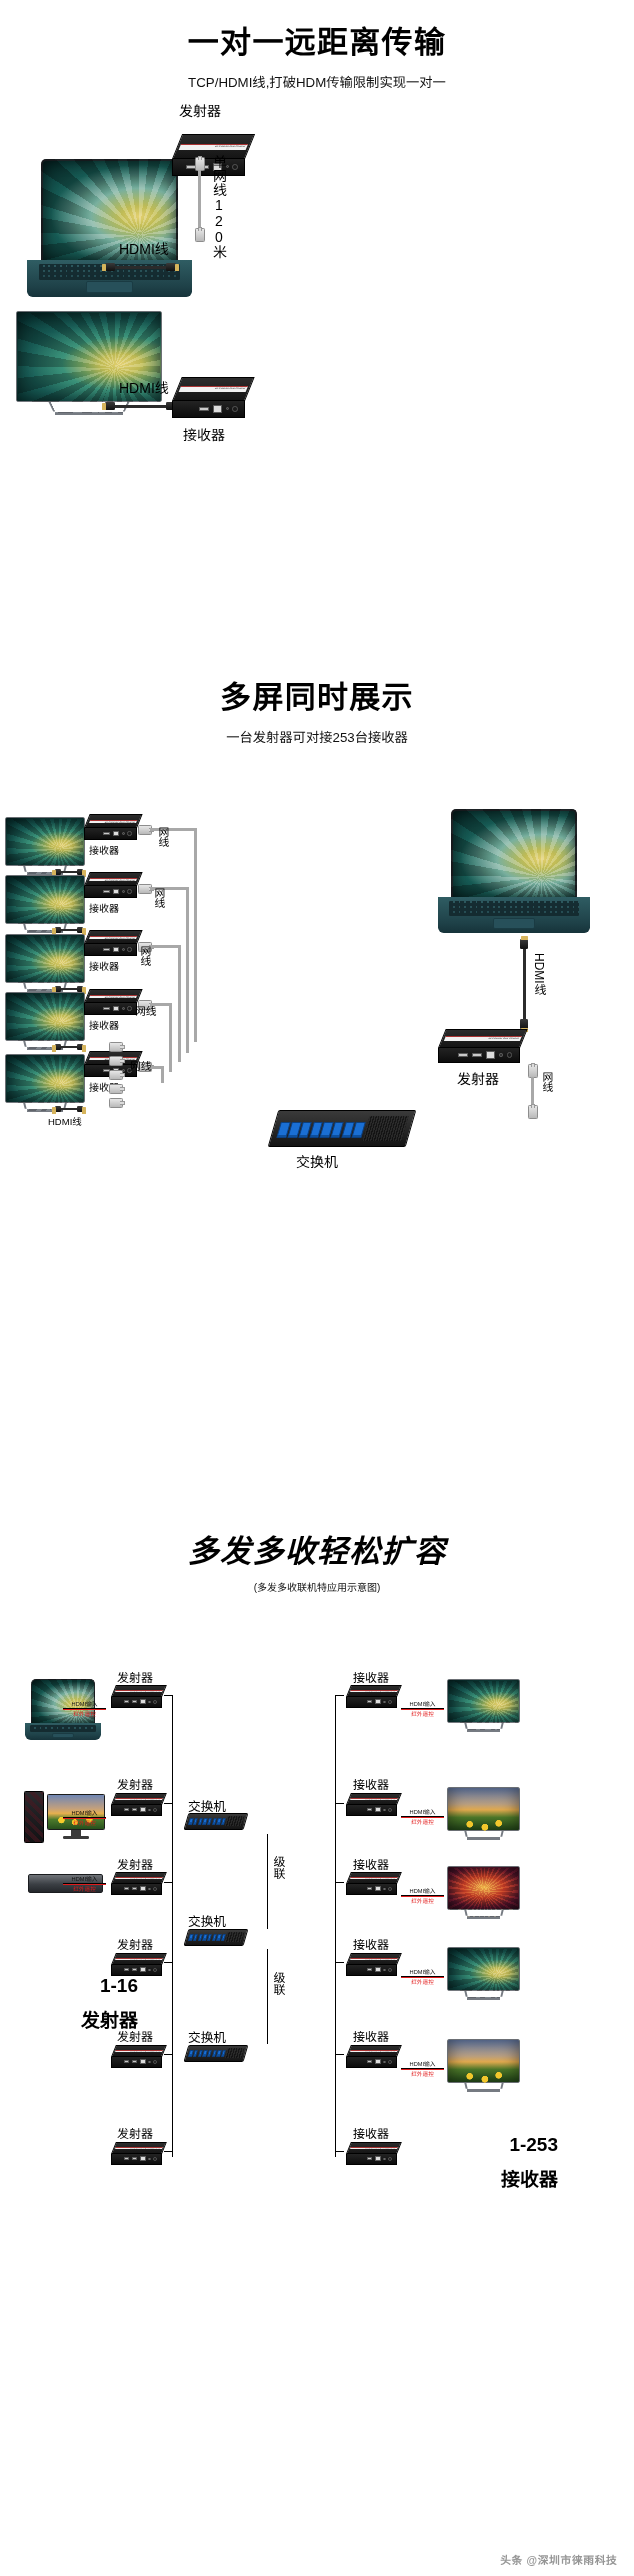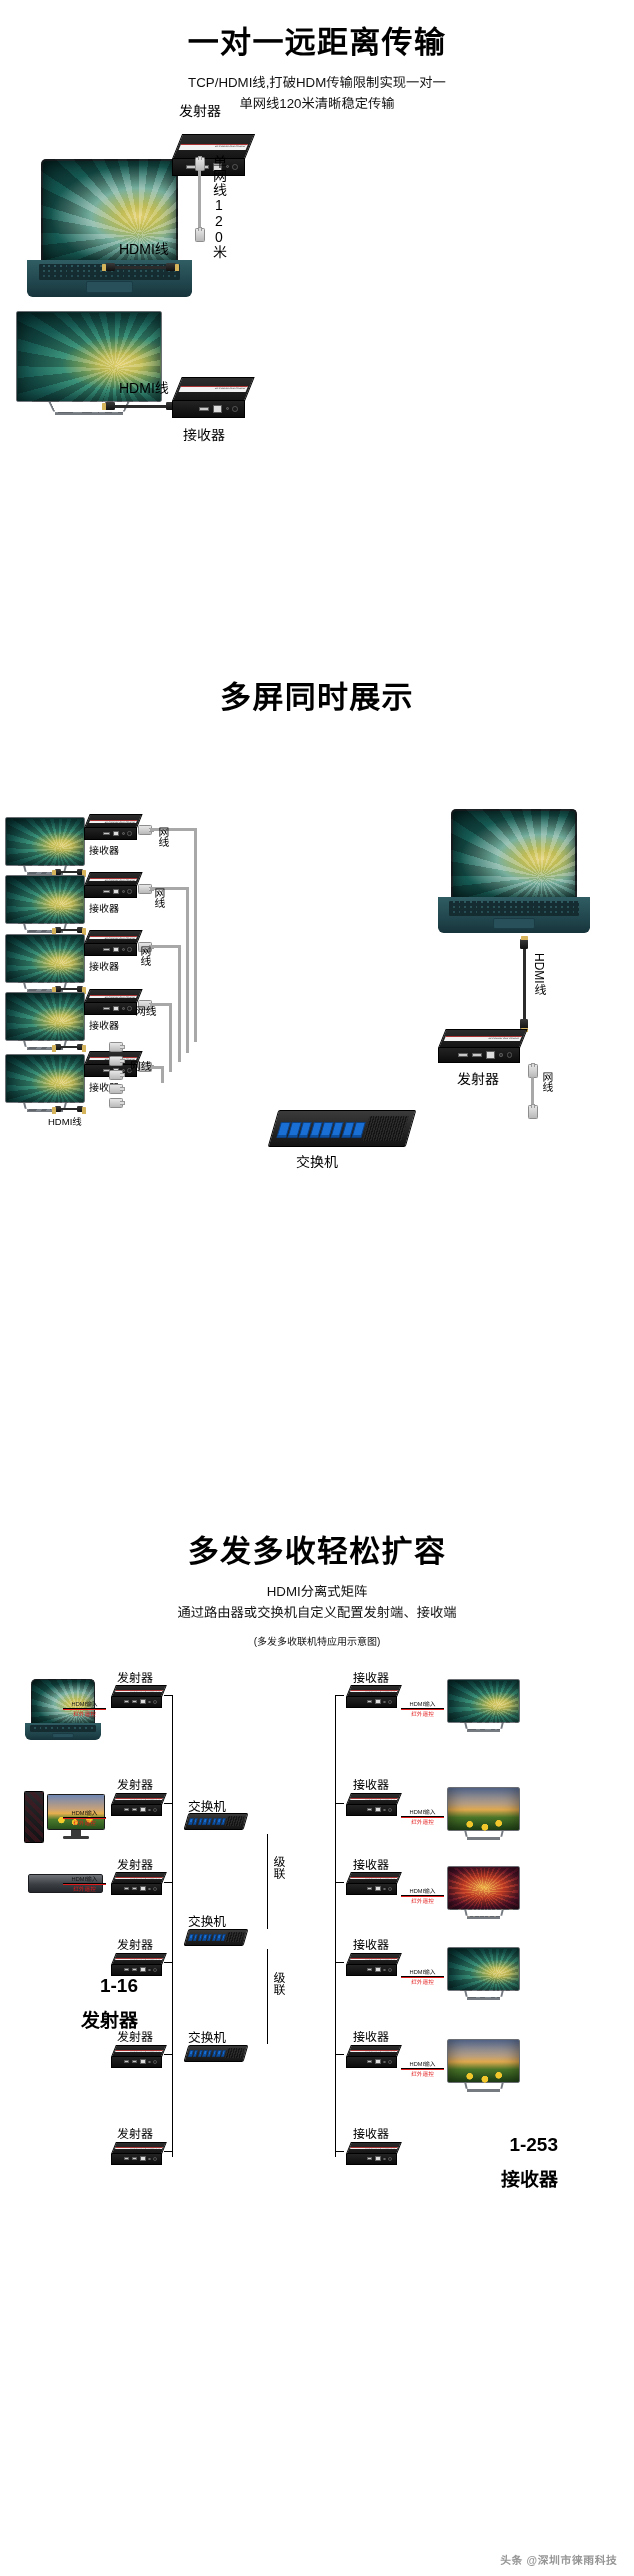--- a/index.html
+++ b/index.html
@@ -252,21 +252,20 @@
 </style>
 </head>
 <body>
 
 <div class="page">
 
   <section style="position:relative;height:666px;">
     <h1 class="section-title" style="padding-top:25px;">一对一远距离传输</h1>
     <div class="section-sub">
       <div>TCP/HDMI线,打破HDM传输限制实现一对一</div>
-      <div>单网线120米清晰稳定传输</div>
     </div>
 
     <div class="laptop abs" style="left:27px;top:159px;width:165px;">
       <div class="lid" style="height:101px;margin:0 14px;"></div>
       <div class="base" style="height:37px;">
         <div class="keys"></div>
         <div class="pad"></div>
       </div>
     </div>
 
@@ -323,20 +322,21 @@
         <div class="port ir"></div>
         <div class="port dc"></div>
       </div>
     </div>
     <div class="lbl abs" style="left:183px;top:424px;">接收器</div>
   </section>
 
   <section style="position:relative;height:843px;">
     <h1 class="section-title" style="padding-top:14px;">多屏同时展示</h1>
     <div class="section-sub">
+      <div>一台发射器可对接253台接收器</div>
     </div>
 
     <div class="tv abs" style="left:5px;top:151px;width:80px;">
       <div class="screen" style="height:49px;"></div>
       <div class="legs" style="height:6.3px;"></div>
       <div class="stand"></div>
     </div>
     <div class="hdmi-cable abs" style="left:55px;top:203px;width:28px;">
       <div class="plug l" style="width:6.3px;height:5.7px;"></div>
       <div class="wire" style="height:1.9px;"></div>
@@ -537,25 +537,21 @@
           <i></i>
           <i></i>
         </div>
         <div class="vent"></div>
       </div>
     </div>
     <div class="lbl abs" style="left:296px;top:485px;">交换机</div>
   </section>
 
   <section style="position:relative;height:1067px;">
-    <h1 class="section-title" style="padding-top:25px;">多发多收轻松扩容</h1>
-    <div class="section-sub">
-      <div>HDMI分离式矩阵</div>
-      <div>通过路由器或交换机自定义配置发射端、接收端</div>
-    </div>
+    <h1 class="section-title" style="padding-top:25px;font-style:italic;">多发多收轻松扩容</h1>
     <div class="section-note">(多发多收联机特应用示意图)</div>
 
     <div class="laptop abs" style="left:25px;top:170px;width:76px;">
       <div class="lid" style="height:44px;margin:0 6.3px;border-width:1.3px;"></div>
       <div class="base" style="height:16.5px;">
         <div class="keys"></div>
         <div class="pad"></div>
       </div>
     </div>
 

